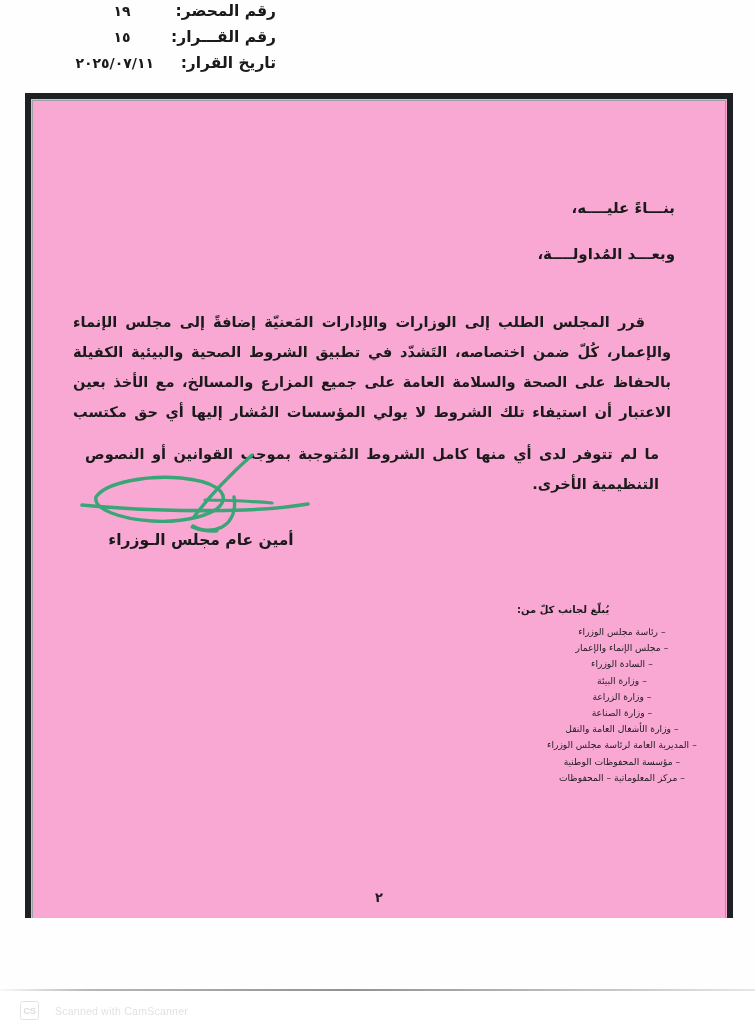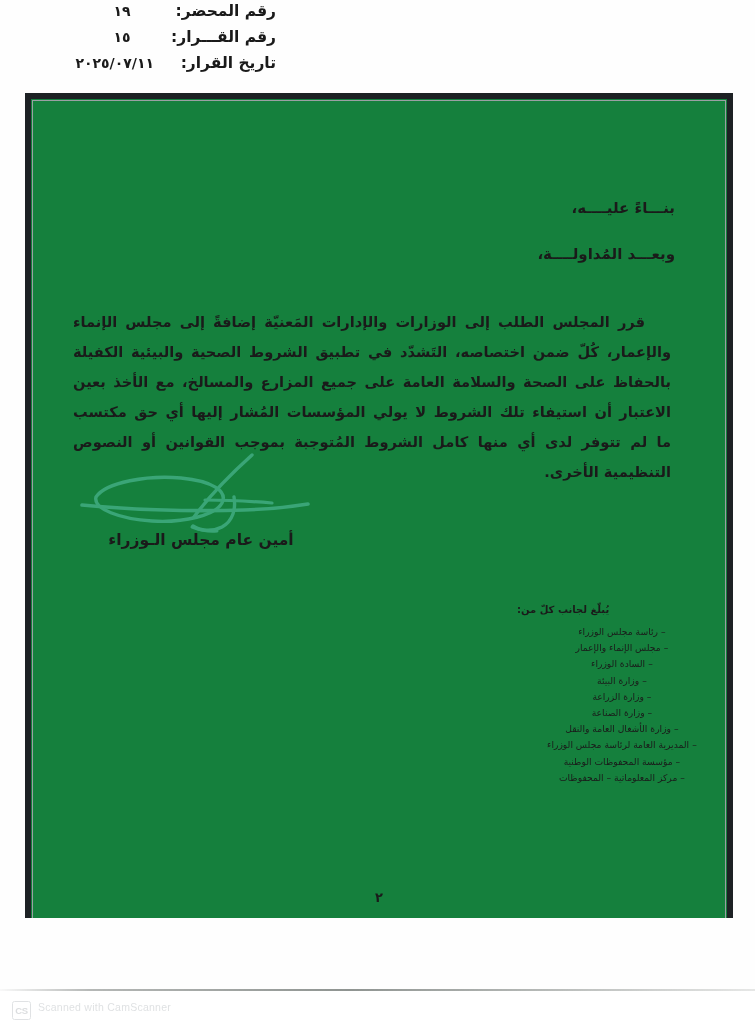--- a/index.html
+++ b/index.html
@@ -86,21 +86,21 @@
     position: absolute;
     left: 25px;
     top: 93px;
     width: 708px;
     height: 825px;
     box-sizing: border-box;
     border-left: 6px solid #1d2124;
     border-right: 6px solid #1d2124;
     border-top: 6px solid #1d2124;
     border-bottom: none;
-    background: #15803d;
+    background: #f9a8d4;
   }
   .doc-frame::before {
     
     content: "";
     position: absolute;
     left: 1px;
     right: 1px;
     top: 1px;
     bottom: 0;
     border-left: 1px solid #9aa0a3;
@@ -242,22 +242,23 @@
     direction: rtl;
   }
 
   
   .camscanner-bar {
     position: absolute;
     left: 0;
     top: 1001px;
     display: flex;
     flex-direction: row;
-    gap: 7px;
-    padding-left: 12px;
+    align-items: center;
+    gap: 16px;
+    padding-left: 20px;
     direction: ltr;
     opacity: 0.42;
   }
   .cs-badge {
     width: 17px;
     height: 17px;
     border: 1.4px solid #b7bcc0;
     border-radius: 2.5px;
     display: flex;
     align-items: center;
@@ -302,21 +303,21 @@
       <div class="preamble">
         <div class="preamble-line">بنـــاءً عليــــه،</div>
         <div class="preamble-line">وبعـــد المُداولــــة،</div>
       </div>
 
       <div class="decision-body">
         <p style="margin:0;">
           <span class="lead-indent"></span><b>قرر</b>
           <span>المجلس الطلب إلى الوزارات والإدارات المَعنيّة إضافةً إلى مجلس الإنماء والإعمار، كُلّ ضمن اختصاصه، التَشدّد في تطبيق الشروط الصحية والبيئية الكفيلة بالحفاظ على الصحة والسلامة العامة على جميع المزارع والمسالخ، مع الأخذ بعين الاعتبار أن استيفاء تلك الشروط لا يولي المؤسسات المُشار إليها أي حق مكتسب</span>
         </p>
-        <p class="tail" style="margin:0;">
+        <p class="tail" style="margin:12px;">
           <span>ما لم تتوفر لدى أي منها كامل الشروط المُتوجبة بموجب القوانين أو النصوص التنظيمية الأخرى.</span>
         </p>
       </div>
 
       <div class="signature-block">
 
         <div class="sig-mark-wrap">
           <svg width="250" height="86" viewBox="0 0 250 86" fill="none" xmlns="http://www.w3.org/2000/svg" aria-hidden="true">
             <g stroke="#3aa577" stroke-linecap="round" stroke-linejoin="round" fill="none">
 

